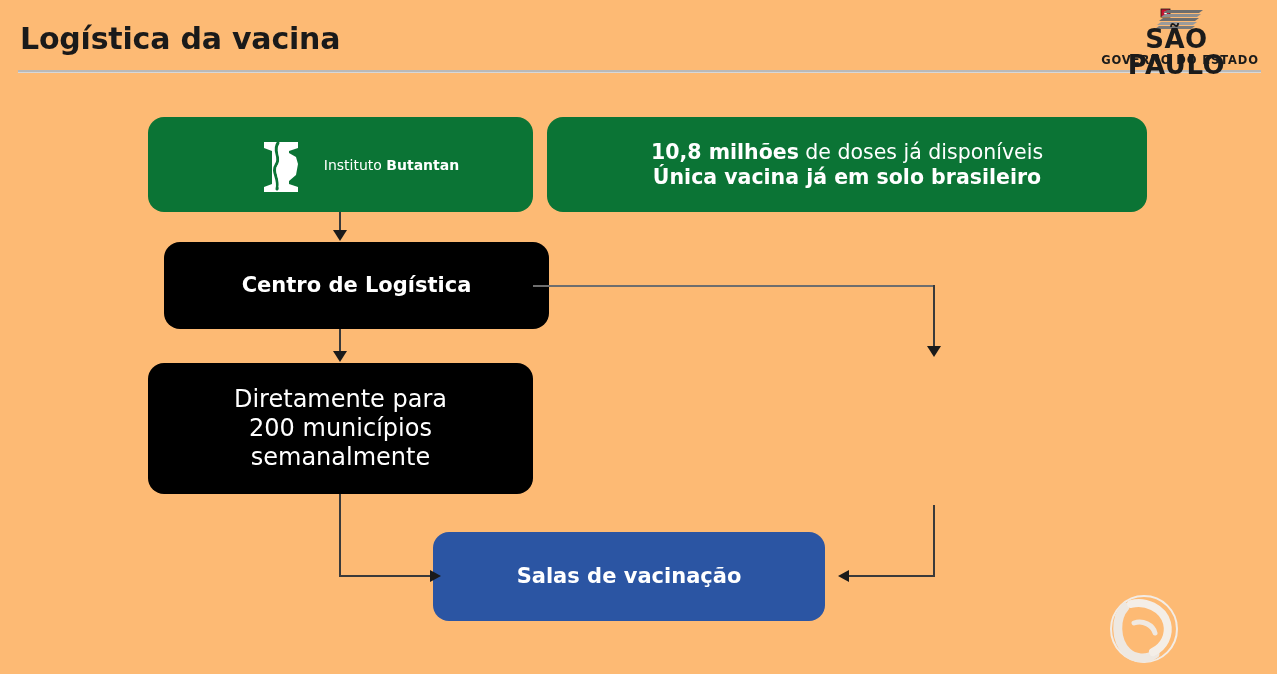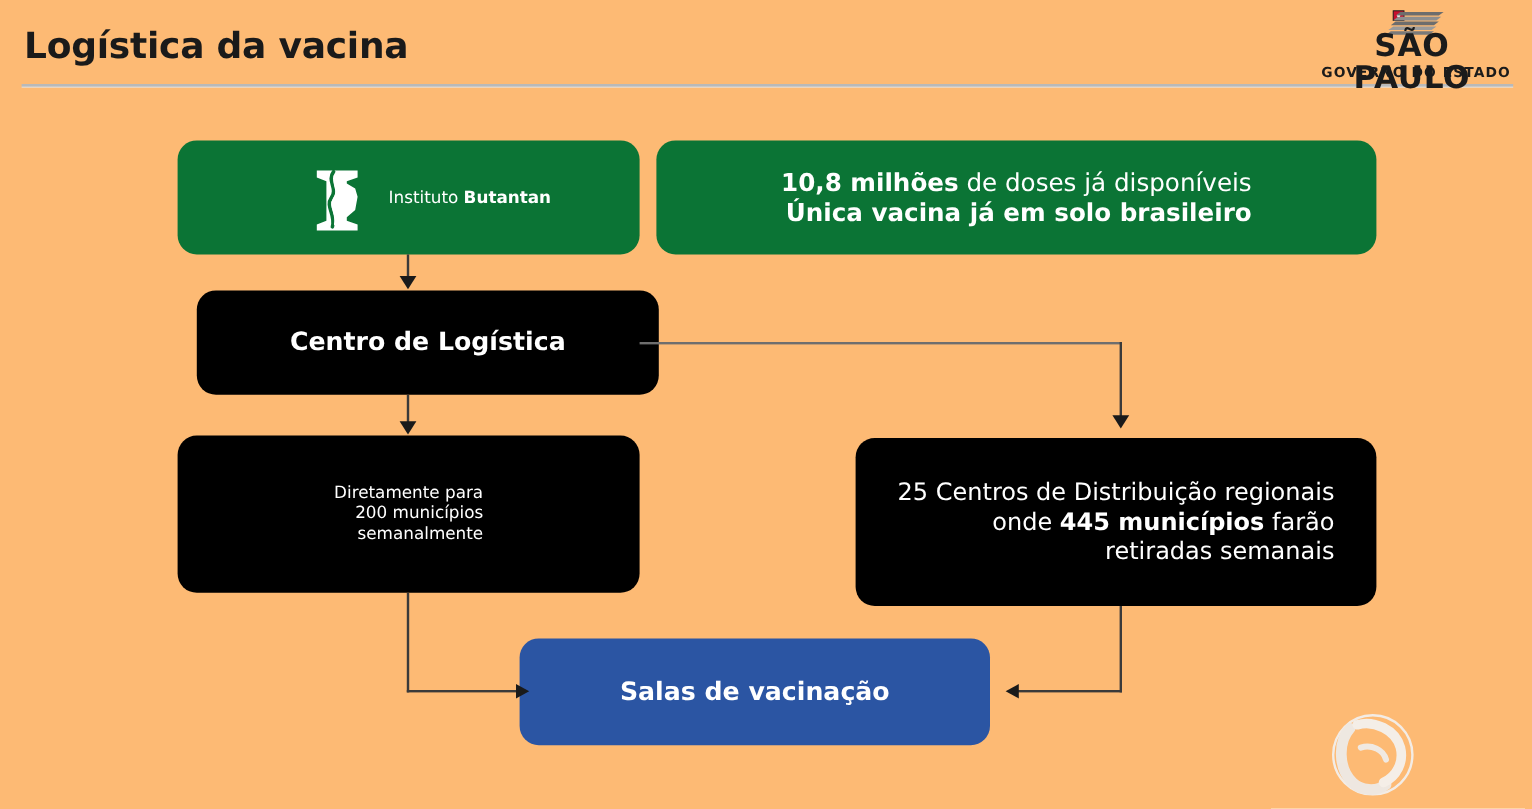--- a/index.html
+++ b/index.html
@@ -86,21 +86,20 @@
     box-sizing: border-box;
     display: flex;
     align-items: center;
     justify-content: center;
     text-align: center;
     color: #ffffff;
   }
   .node .txt {
     line-height: 1.22;
     padding: 0 12px;
-    text-align: right;
   }
   .green { background: #0b7435; }
   .black { background: #000000; }
   .blue  { background: #2b55a3; }
 
   
   #node-butantan {
     left: 148px; top: 117px; width: 385px; height: 95px;
   }
   #butantan-inner {
@@ -126,21 +125,21 @@
   
   #node-centro {
     left: 164px; top: 242px; width: 385px; height: 87px;
   }
   #node-centro .txt { font-size: 21px; font-weight: bold; }
 
   
   #node-diretamente {
     left: 148px; top: 363px; width: 385px; height: 131px;
   }
-  #node-diretamente .txt { font-size: 14px; }
+  #node-diretamente .txt { font-size: 24px; }
 
   
   #node-distribuicao {
     left: 713px; top: 365px; width: 434px; height: 140px;
   }
   #node-distribuicao .txt { font-size: 20px; }
 
   
   #node-salas {
     left: 433px; top: 532px; width: 392px; height: 89px;
@@ -235,27 +234,20 @@
   </div>
 
   <div class="node black" id="node-diretamente">
     <div class="txt">
       <div>Diretamente para</div>
       <div>200 municípios</div>
       <div>semanalmente</div>
     </div>
   </div>
 
-  <div class="node black" id="node-distribuicao">
-    <div class="txt">
-      <div>25 Centros de Distribuição regionais</div>
-      <div><span>onde </span><b>445 municípios</b><span> farão</span></div>
-      <div>retiradas semanais</div>
-    </div>
-  </div>
 
   <div class="node blue" id="node-salas">
     <div class="txt">Salas de vacinação</div>
   </div>
 
   <div class="conn">
     <div class="vline" style="left:339px; top:212px; height:22px;"></div>
     <div class="arrow-down" style="left:333px; top:230px;"></div>
   </div>
 

